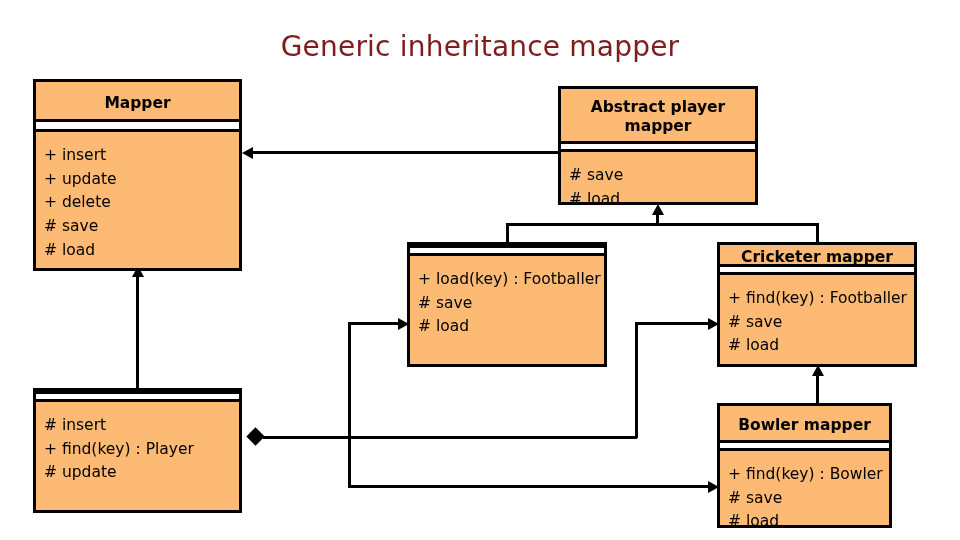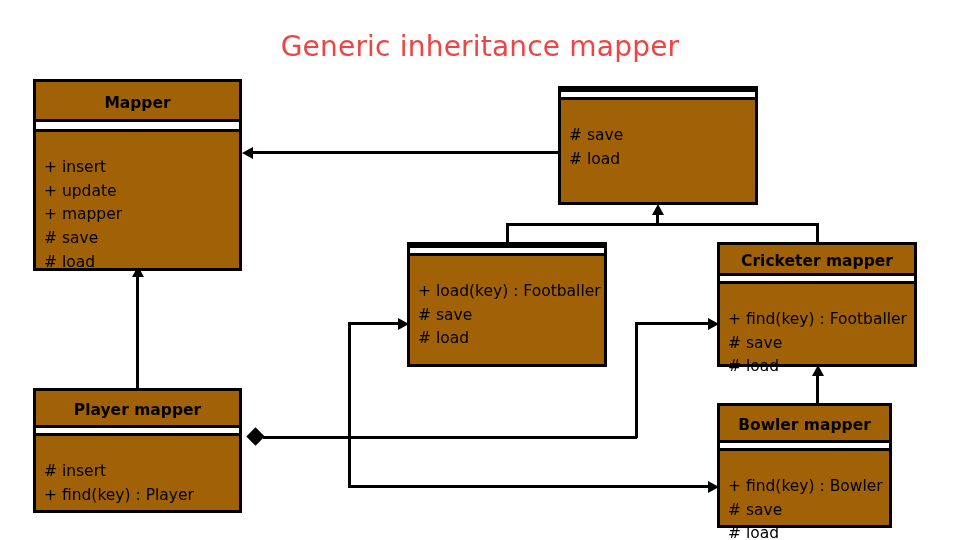--- a/index.html
+++ b/index.html
@@ -16,29 +16,29 @@
     overflow: hidden;
   }
   #diagram-title {
     position: absolute;
     left: 0;
     top: 30px;
     width: 960px;
     text-align: center;
     font-size: 28px;
     font-weight: 400;
-    color: #ef4444;
+    color: #7f1d1d;
     letter-spacing: 0.2px;
   }
   
   .uml-class {
     position: absolute;
     box-sizing: border-box;
     border: 3px solid #000000;
-    background: #a16207;
+    background: #fdba74;
     z-index: 5;
   }
   .uml-header {
     box-sizing: border-box;
     text-align: center;
     font-weight: bold;
     font-size: 15.5px;
     color: #000000;
     line-height: 1.25;
     padding: 6px 4px 0 4px;
@@ -51,21 +51,21 @@
     background: #000000;
     width: 100%;
   }
   .uml-gap {
     height: 7px;
     background: #ffffff;
     width: 100%;
   }
   .uml-body {
     box-sizing: border-box;
-    padding: 24px 0 4px 8px;
+    padding: 12px 0 4px 8px;
   }
   .uml-body .member {
     font-size: 15.5px;
     line-height: 1.53;
     color: #000000;
     white-space: nowrap;
   }
   
   .edge {
     position: absolute;
@@ -112,27 +112,31 @@
   <div id="diagram-title">Generic inheritance mapper</div>
 
   <div class="uml-class" style="left:33px; top:79px; width:209px; height:192px;">
     <div class="uml-header" style="height:37px;">Mapper</div>
     <div class="uml-divider"></div>
     <div class="uml-gap"></div>
     <div class="uml-divider"></div>
     <div class="uml-body">
       <div class="member">+ insert</div>
       <div class="member">+ update</div>
-      <div class="member">+ mapper</div>
+      <div class="member">+ delete</div>
       <div class="member"># save</div>
       <div class="member"># load</div>
     </div>
   </div>
 
   <div class="uml-class" style="left:558px; top:86px; width:200px; height:119px;">
+    <div class="uml-header" style="height:52px; flex-direction:column; padding-top:4px;">
+      <span>Abstract player</span>
+      <span>mapper</span>
+    </div>
     <div class="uml-divider"></div>
     <div class="uml-gap" style="height:5px;"></div>
     <div class="uml-divider"></div>
     <div class="uml-body">
       <div class="member"># save</div>
       <div class="member"># load</div>
     </div>
   </div>
 
   <div class="uml-class" style="left:407px; top:242px; width:200px; height:125px;">
@@ -140,39 +144,39 @@
     <div class="uml-gap" style="height:5px;"></div>
     <div class="uml-divider"></div>
     <div class="uml-body">
       <div class="member">+ load(key) : Footballer</div>
       <div class="member"># save</div>
       <div class="member"># load</div>
     </div>
   </div>
 
   <div class="uml-class" style="left:717px; top:242px; width:200px; height:125px;">
-    <div class="uml-header" style="height:28px;">Cricketer mapper</div>
+    <div class="uml-header" style="height:19px;">Cricketer mapper</div>
     <div class="uml-divider"></div>
     <div class="uml-gap" style="height:5px;"></div>
     <div class="uml-divider"></div>
     <div class="uml-body">
       <div class="member">+ find(key) : Footballer</div>
       <div class="member"># save</div>
       <div class="member"># load</div>
     </div>
   </div>
 
   <div class="uml-class" style="left:33px; top:388px; width:209px; height:125px;">
-    <div class="uml-header" style="height:34px;">Player mapper</div>
     <div class="uml-divider"></div>
     <div class="uml-gap" style="height:5px;"></div>
     <div class="uml-divider"></div>
     <div class="uml-body">
       <div class="member"># insert</div>
       <div class="member">+ find(key) : Player</div>
+      <div class="member"># update</div>
     </div>
   </div>
 
   <div class="uml-class" style="left:717px; top:403px; width:175px; height:125px;">
     <div class="uml-header" style="height:34px;">Bowler mapper</div>
     <div class="uml-divider"></div>
     <div class="uml-gap" style="height:5px;"></div>
     <div class="uml-divider"></div>
     <div class="uml-body">
       <div class="member">+ find(key) : Bowler</div>

